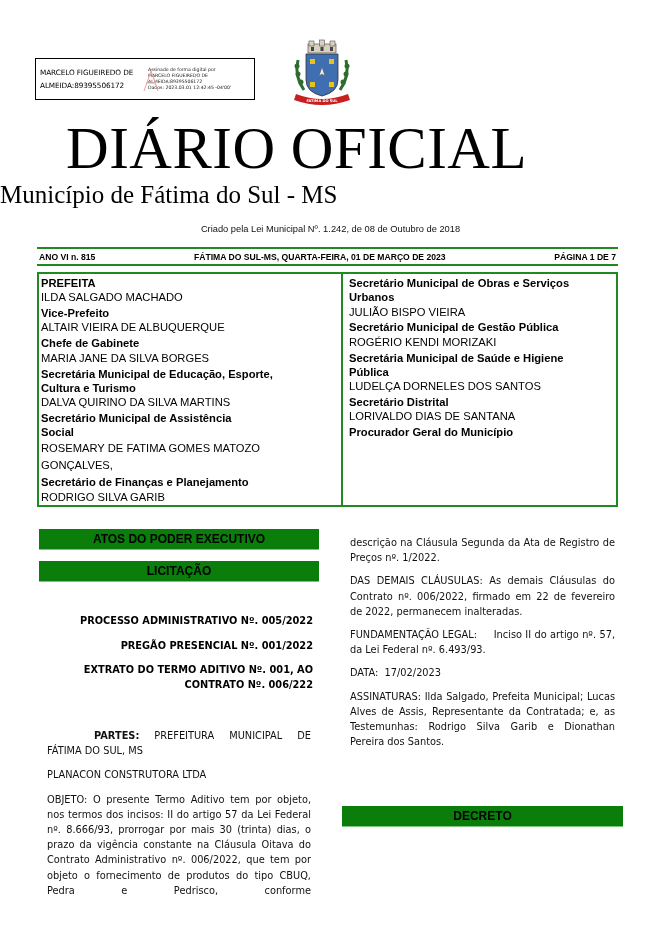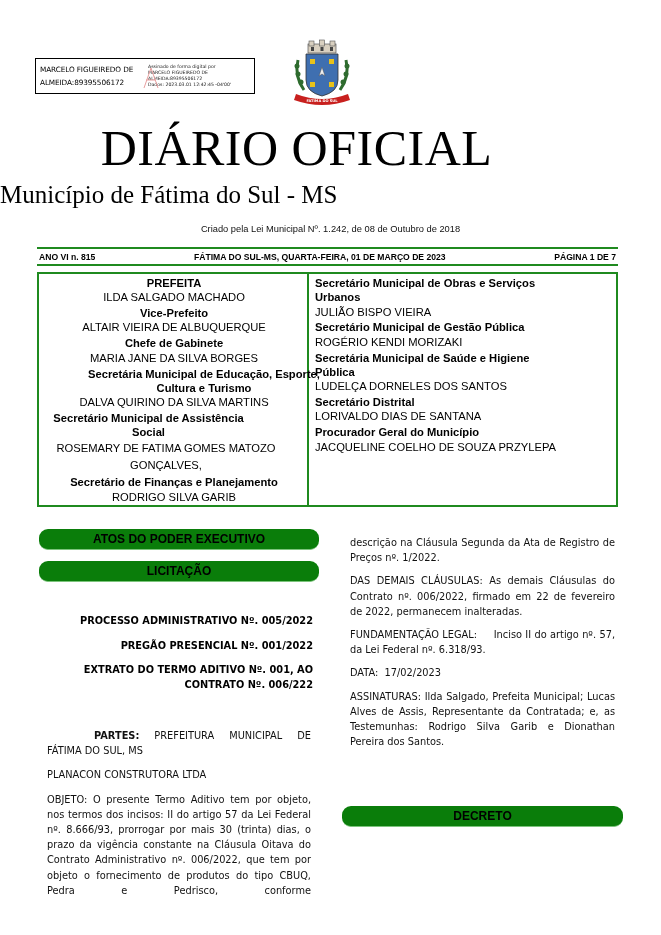--- a/index.html
+++ b/index.html
@@ -1,21 +1,21 @@
 <!DOCTYPE html>
 <html><head>
 <meta charset="utf-8">
 <style>
   * { margin: 0; padding: 0; box-sizing: border-box; }
   html, body { width: 661px; height: 935px; background: #ffffff; overflow: hidden; }
   body { position: relative; font-family: "Liberation Sans", sans-serif; color: #000; }
 
   
   .sig-box {
-    position: absolute; left: 35px; top: 58px; width: 220px; height: 36px;
+    position: absolute; left: 35px; top: 58px; width: 220px; height: 42px;
     border: 1px solid #000; background: #fff;
     display: flex; align-items: center; padding: 0 4px;
   }
   .sig-name {
     font-family: "DejaVu Sans", sans-serif; font-size: 7.3px; line-height: 13px;
     width: 106px; letter-spacing: -0.1px; white-space: nowrap;
   }
   .sig-details {
     font-family: "DejaVu Sans", sans-serif; font-size: 4.6px; line-height: 6.2px;
     color: #222; margin-left: 2px; white-space: nowrap; position: relative;
@@ -23,21 +23,21 @@
   .sig-mark {
     position: absolute; left: -6px; top: 2px; width: 18px; height: 24px;
   }
 
   
   .crest { position: absolute; left: 288px; top: 38px; width: 68px; height: 68px; }
 
   
   .masthead-title {
     position: absolute; left: 0; width: 593px; top: 118px; text-align: center;
-    font-family: "Liberation Serif", serif; font-size: 50px; line-height: 60px;
+    font-family: "Liberation Serif", serif; font-size: 59px; line-height: 60px;
     letter-spacing: 0.5px;
   }
   .masthead-sub {
     position: absolute; left: 0; width: 661px; top: 180px; text-align: left;
     font-family: "Liberation Serif", serif; font-size: 25px; line-height: 30px;
   }
   .masthead-law {
     position: absolute; left: 0; width: 661px; top: 223px; text-align: center;
     font-size: 9.3px; line-height: 12px; color: #111;
   }
@@ -49,31 +49,31 @@
     display: flex; align-items: center; justify-content: space-between;
     font-size: 8.6px; font-weight: bold; padding: 0 2px;
   }
 
   
   .staff-box {
     position: absolute; left: 37px; top: 272px; width: 581px; height: 235px;
     border: 2px solid #1f8a1f; display: flex;
   }
   .staff-col { padding: 2px 0 0 2px; font-size: 11.2px; line-height: 14.3px; }
-  .staff-col.left { width: 270px; border-right: 2px solid #1f8a1f; text-align: center; }
+  .staff-col.left { width: 304px; border-right: 2px solid #1f8a1f; }
   .staff-col.right { flex: 1; padding-left: 6px; }
   .role { font-weight: bold; display: block; }
   .person { display: block; }
   .staff-entry { margin-bottom: 1.6px; }
 
   
   .section-bar {
     position: absolute; height: 21px; background: #0a7d0a;
     border-bottom: 1px solid #7cc47c;
-    font-size: 12px; font-weight: bold; text-align: center; line-height: 21px; color: #000; border-radius: 9px;
+    font-size: 12px; font-weight: bold; text-align: center; line-height: 21px; color: #000;
   }
 
   
   .doc-text {
     position: absolute; font-family: "DejaVu Sans", sans-serif;
     font-size: 9.8px; line-height: 15.2px; color: #111; text-align: justify;
   }
   .doc-heading {
     position: absolute; font-family: "DejaVu Sans", sans-serif;
     font-size: 9.8px; line-height: 15px; font-weight: bold; text-align: right;
@@ -150,21 +150,21 @@
     </div>
     <div class="staff-entry">
       <span class="role">Vice-Prefeito</span>
       <span class="person">ALTAIR VIEIRA DE ALBUQUERQUE</span>
     </div>
     <div class="staff-entry">
       <span class="role">Chefe de Gabinete</span>
       <span class="person">MARIA JANE DA SILVA BORGES</span>
     </div>
     <div class="staff-entry">
-      <span class="role" style="width:270px;margin-left:28px;">Secretária Municipal de Educação, Esporte, Cultura e Turismo</span>
+      <span class="role" style="width:270px;">Secretária Municipal de Educação, Esporte, Cultura e Turismo</span>
       <span class="person">DALVA QUIRINO DA SILVA MARTINS</span>
     </div>
     <div class="staff-entry">
       <span class="role" style="width:215px;">Secretário Municipal de Assistência Social</span>
       <span class="person" style="width:250px;line-height:17px;">ROSEMARY DE FATIMA GOMES MATOZO GONÇALVES,</span>
     </div>
     <div class="staff-entry">
       <span class="role">Secretário de Finanças e Planejamento</span>
       <span class="person">RODRIGO SILVA GARIB</span>
     </div>
@@ -181,21 +181,20 @@
     <div class="staff-entry">
       <span class="role" style="width:240px;">Secretária Municipal de Saúde e Higiene Pública</span>
       <span class="person">LUDELÇA DORNELES DOS SANTOS</span>
     </div>
     <div class="staff-entry">
       <span class="role">Secretário Distrital</span>
       <span class="person">LORIVALDO DIAS DE SANTANA</span>
     </div>
     <div class="staff-entry">
       <span class="role">Procurador Geral do Município</span>
-      <span class="person">JACQUELINE COELHO DE SOUZA PRZYLEPA</span>
     </div>
   </div>
 </div>
 
 <div class="section-bar" style="left:39px; top:529px; width:280px;">ATOS DO PODER EXECUTIVO</div>
 <div class="section-bar" style="left:39px; top:561px; width:280px;">LICITAÇÃO</div>
 <div class="section-bar" style="left:342px; top:806px; width:281px;">DECRETO</div>
 
 <div class="doc-heading" style="left:45px; top:613px; width:268px;">PROCESSO ADMINISTRATIVO Nº. 005/2022</div>
 <div class="doc-heading" style="left:45px; top:638px; width:268px;">PREGÃO PRESENCIAL Nº. 001/2022</div>
@@ -205,16 +204,16 @@
   <div class="para">
     <span class="bold">PARTES:</span><span> PREFEITURA MUNICIPAL DE FÁTIMA DO SUL, MS</span>
   </div>
   <div class="para">PLANACON CONSTRUTORA LTDA</div>
   <div class="para" style="text-align-last:justify;">OBJETO: O presente Termo Aditivo tem por objeto, nos termos dos incisos: II do artigo 57 da Lei Federal nº. 8.666/93, prorrogar por mais 30 (trinta) dias, o prazo da vigência constante na Cláusula Oitava do Contrato Administrativo nº. 006/2022, que tem por objeto o fornecimento de produtos do tipo CBUQ, Pedra e Pedrisco, conforme</div>
 </div>
 
 <div class="doc-text" style="left:350px; top:535px; width:265px;">
   <div class="para" style="margin-bottom:8px;">descrição na Cláusula Segunda da Ata de Registro de Preços nº. 1/2022.</div>
   <div class="para" style="margin-bottom:8px;">DAS DEMAIS CLÁUSULAS: As demais Cláusulas do Contrato nº. 006/2022, firmado em 22 de fevereiro de 2022, permanecem inalteradas.</div>
-  <div class="para" style="white-space:pre-wrap; margin-bottom:8px;">FUNDAMENTAÇÃO LEGAL:     Inciso II do artigo nº. 57, da Lei Federal nº. 6.318/93.</div>
+  <div class="para" style="white-space:pre-wrap; margin-bottom:8px;">FUNDAMENTAÇÃO LEGAL:     Inciso II do artigo nº. 57, da Lei Federal nº. 6.493/93.</div>
   <div class="para" style="white-space:pre-wrap; margin-bottom:8px;">DATA:  17/02/2023</div>
   <div class="para">ASSINATURAS: Ilda Salgado, Prefeita Municipal; Lucas Alves de Assis, Representante da Contratada; e, as Testemunhas: Rodrigo Silva Garib e Dionathan Pereira dos Santos.</div>
 </div>
 
 </body></html>

